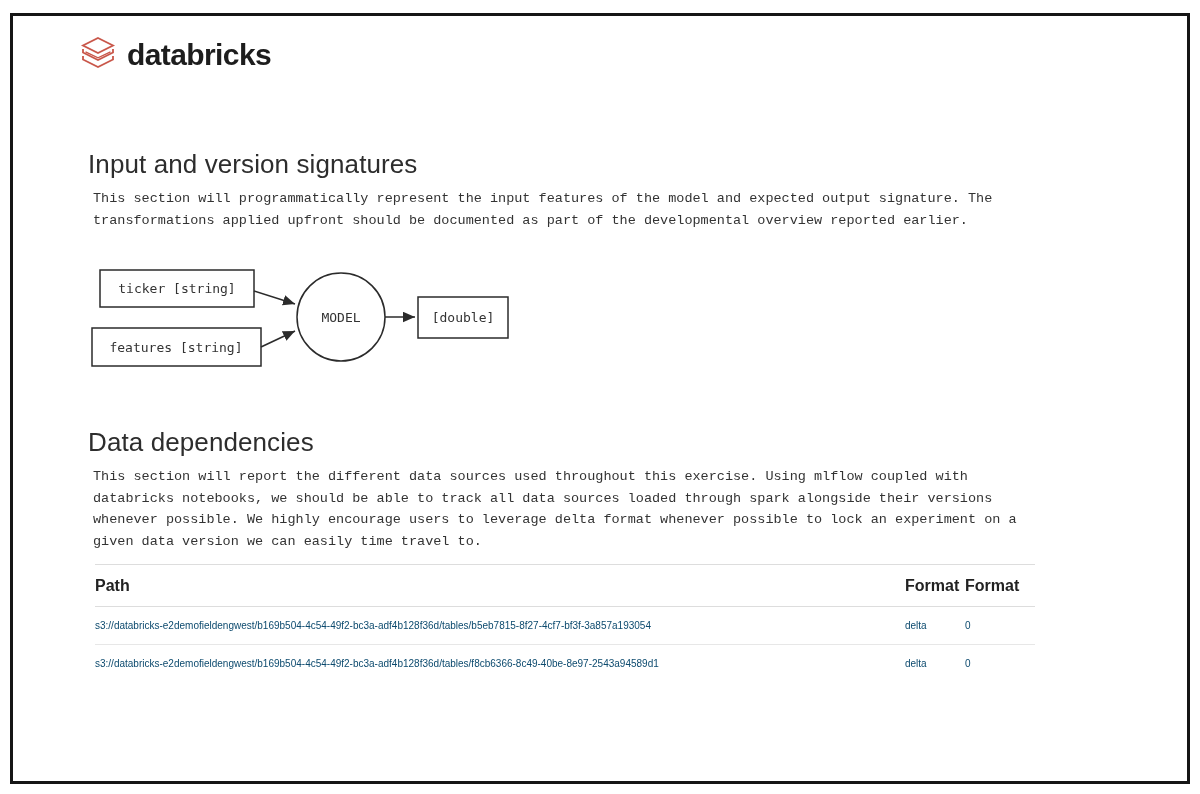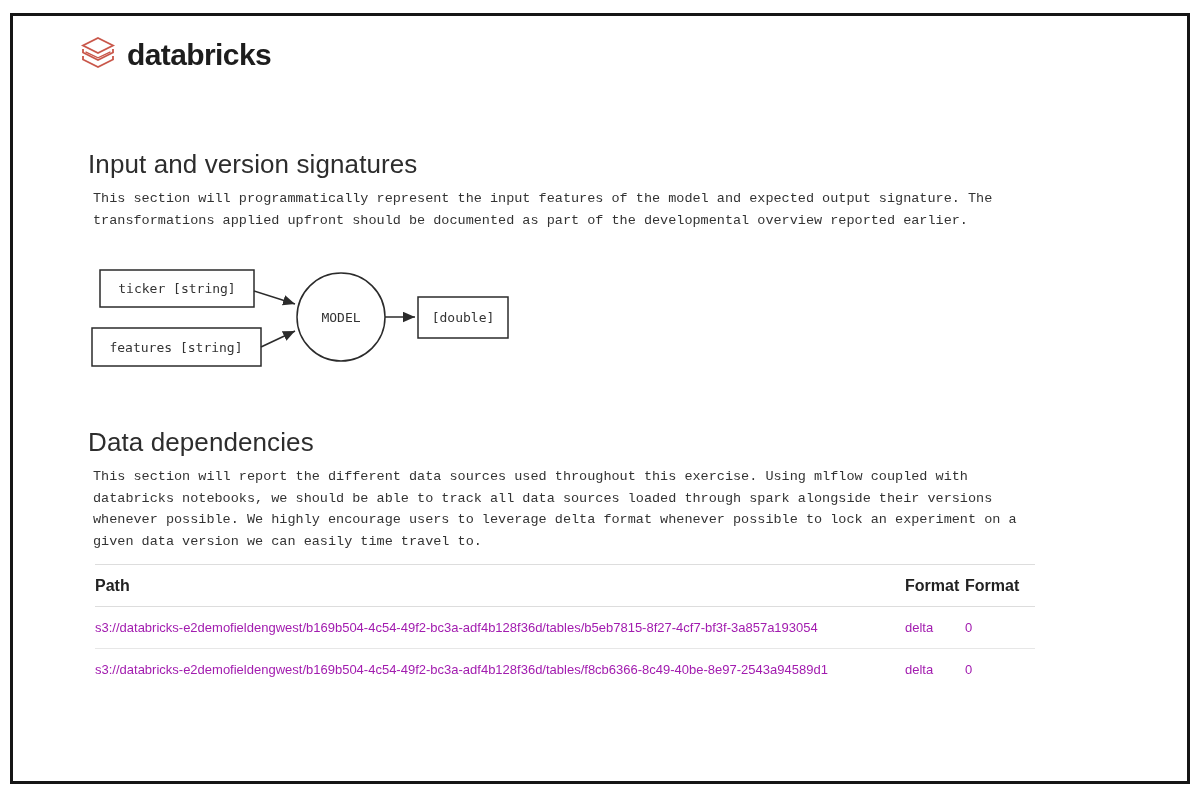--- a/index.html
+++ b/index.html
@@ -79,22 +79,22 @@
   .deps-table th {
     text-align: left;
     font-size: 16px;
     font-weight: bold;
     color: #222222;
     padding: 12px 0 11px 0;
     border-top: 1px solid #dddddd;
     border-bottom: 1px solid #dddddd;
   }
   .deps-table td {
-    font-size: 13px;
-    color: #a21caf;
+    font-size: 10px;
+    color: #0c4a6e;
     padding: 13px 0 13px 0;
     border-bottom: 1px solid #e7e7e7;
     white-space: nowrap;
     overflow: hidden;
   }
   .deps-table tr:last-child td { border-bottom: none; }
   .col-format { width: 60px; }
   .col-version { width: 70px; }
 </style>
 </head>

